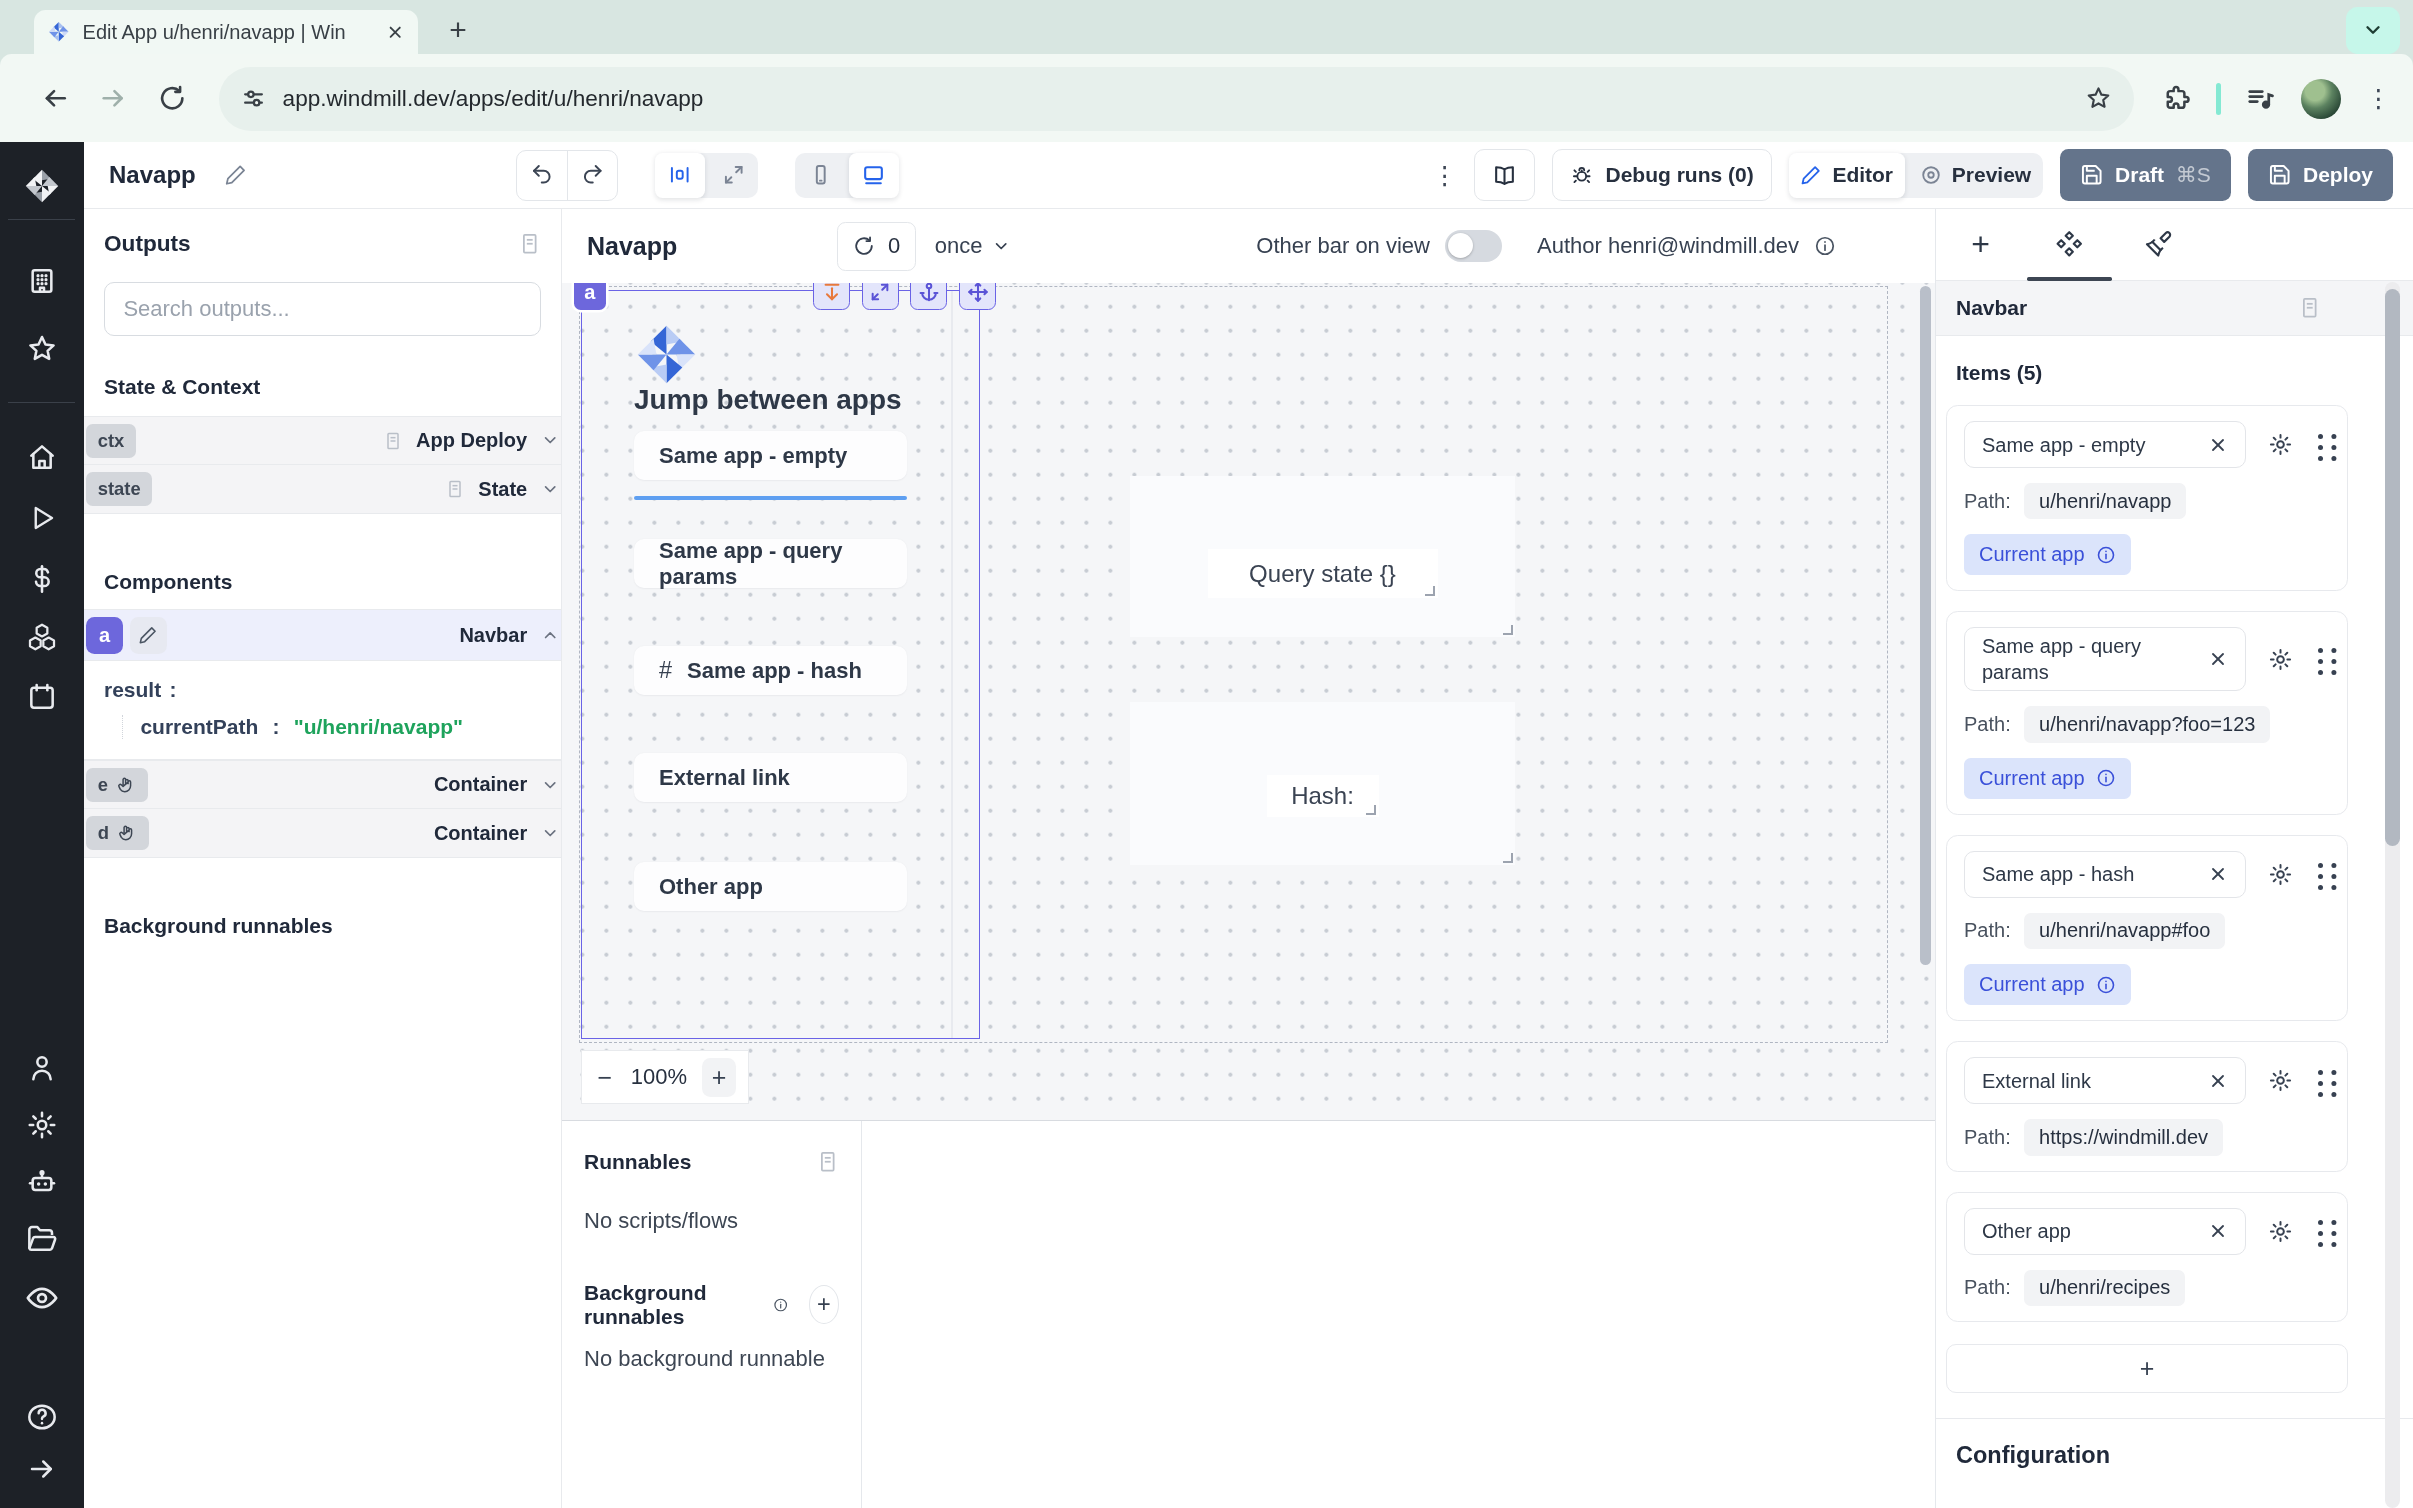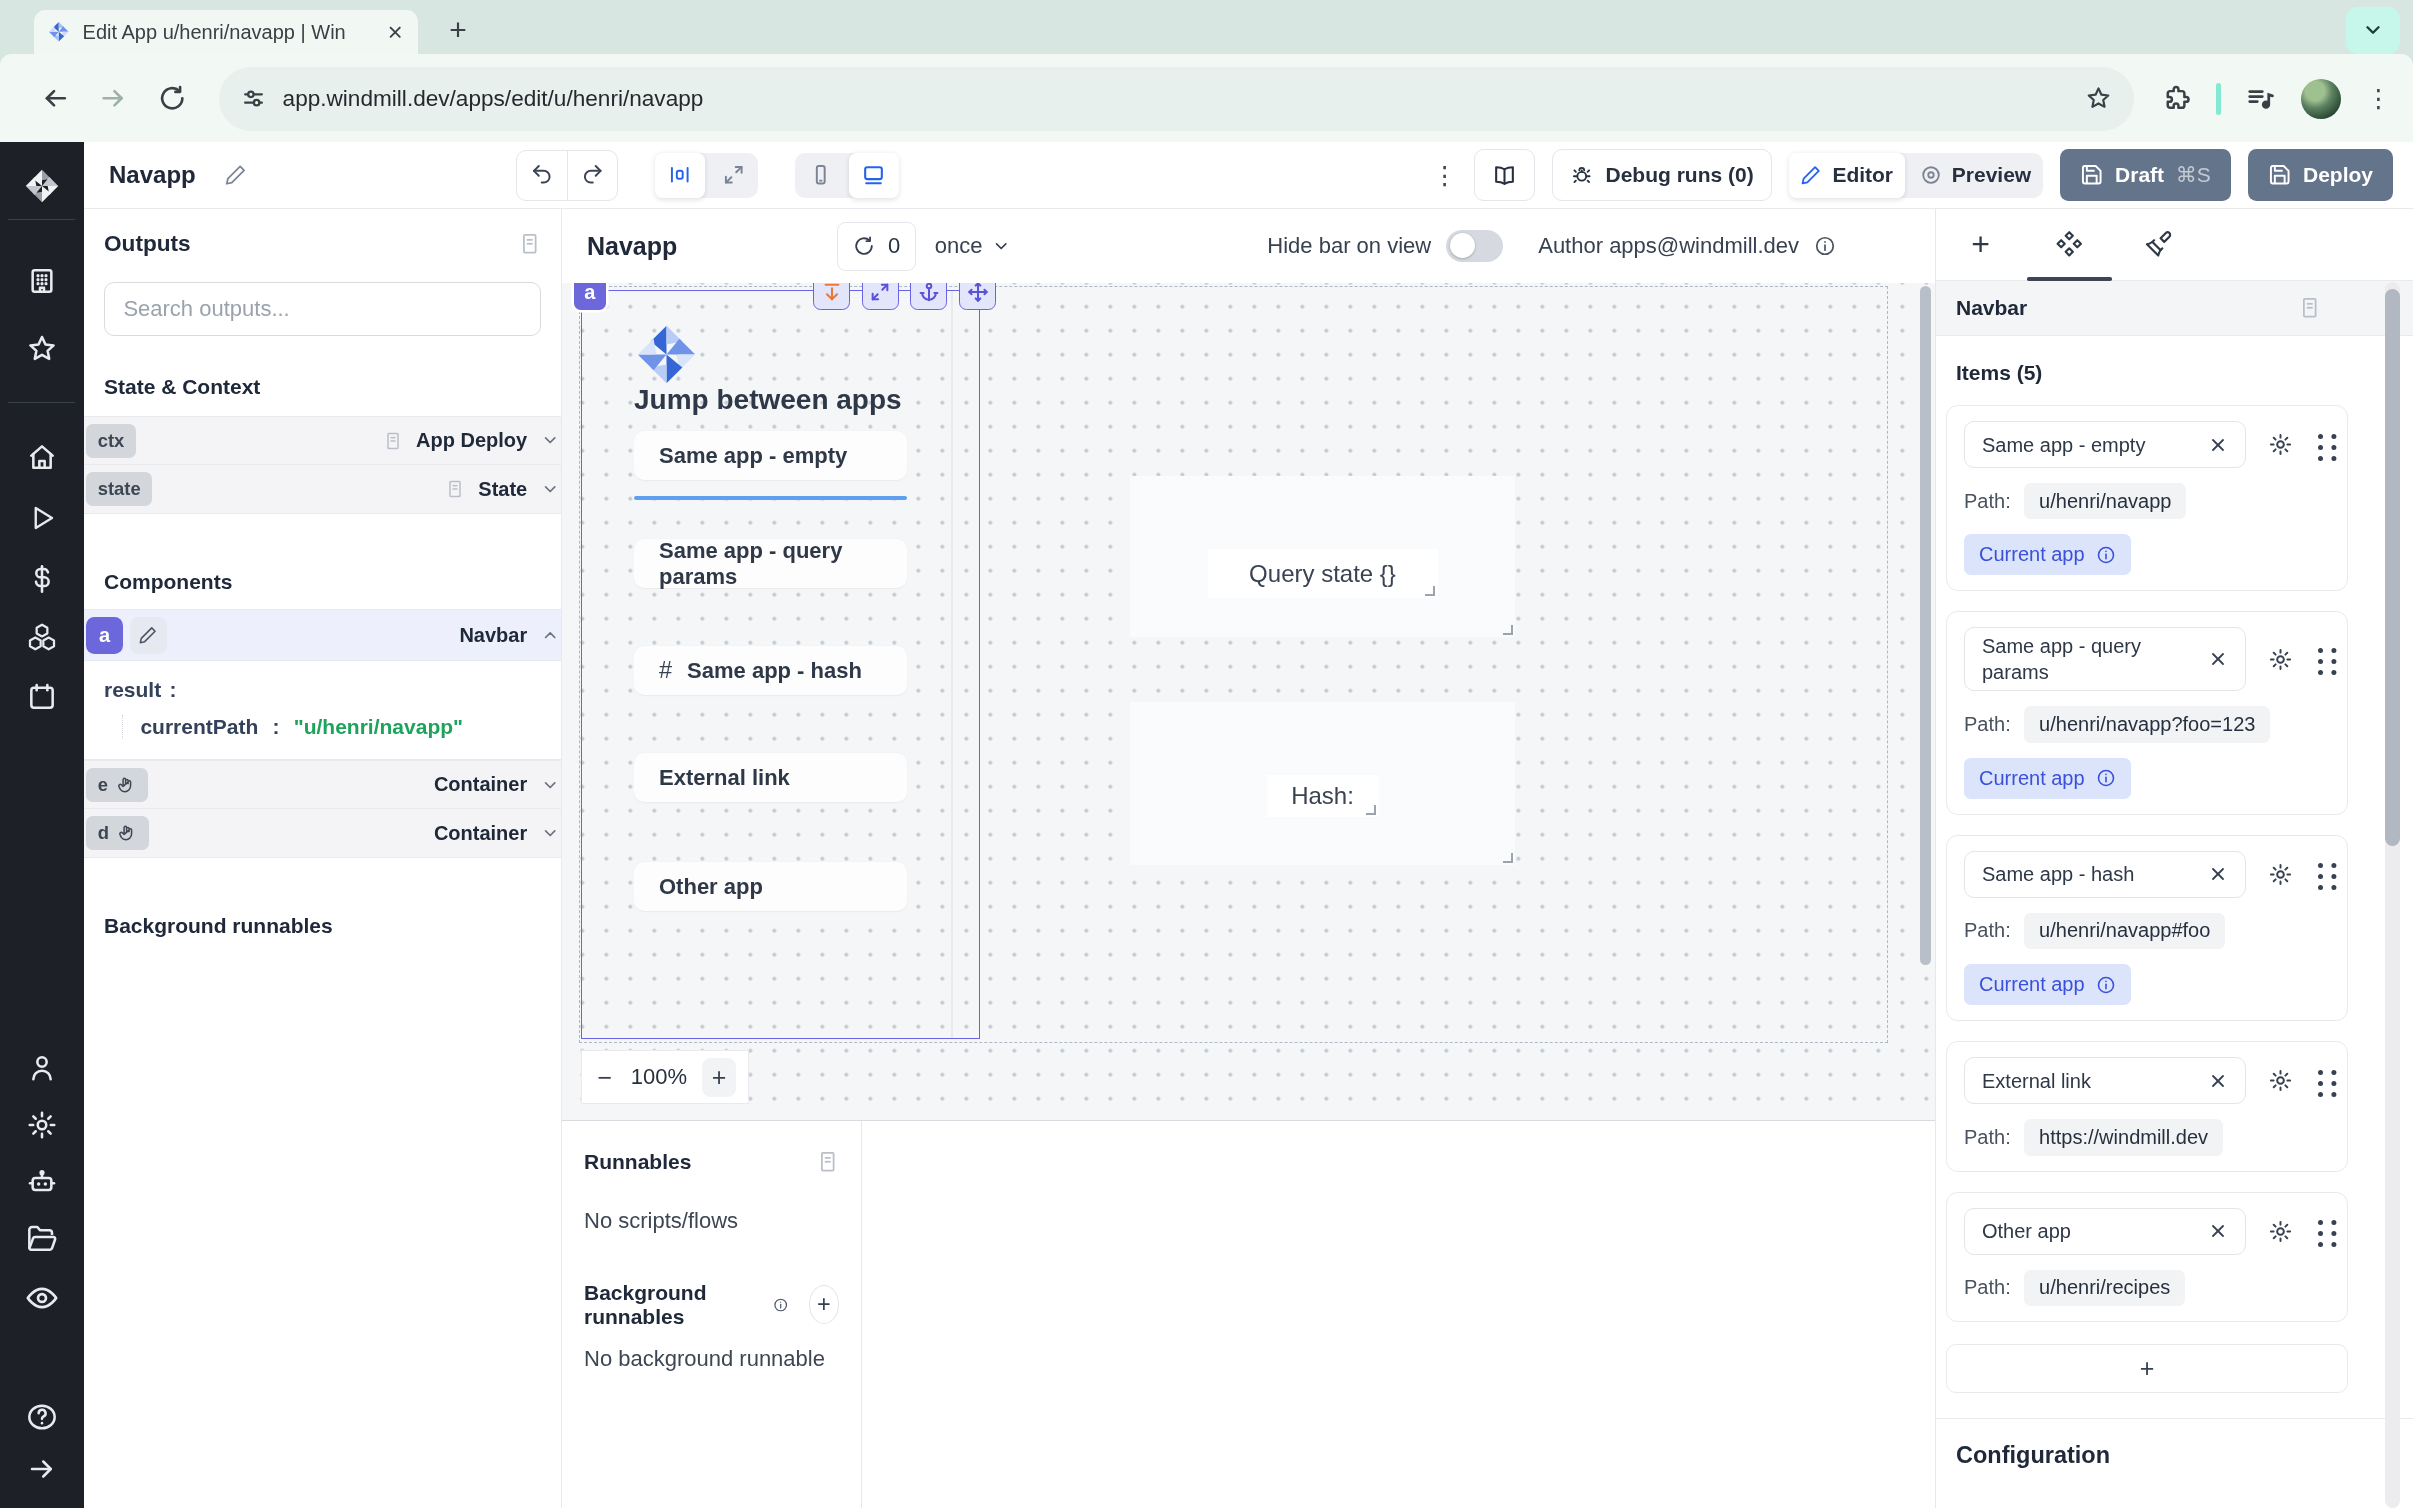--- a/index.html
+++ b/index.html
@@ -570,25 +570,25 @@
                 </svg>
               <span>0</span>
             </div>
             <div class="once">
               <span>once</span>
               <svg class="ic chev" width="18.4" height="18.4" viewBox="0 0 24 24" fill="none" stroke="#374151" stroke-width="2.2" stroke-linecap="round" stroke-linejoin="round">
                   <polyline points="6 9 12 15 18 9"></polyline>
                 </svg>
             </div>
             <div class="cv-right">
-              <span class="cv-label">Hide bar on view</span>
+              <span class="cv-label">Other bar on view</span>
               <div class="toggle">
                   <div class="knob"></div>
                 </div>
-              <span class="cv-label" style="margin-left:20px">Author apps@windmill.dev</span>
+              <span class="cv-label" style="margin-left:20px">Author henri@windmill.dev</span>
               <svg class="ic info-ic" width="22" height="22" viewBox="0 0 24 24" fill="none" stroke="currentColor" stroke-width="1.9" stroke-linecap="round">
                   <circle cx="12" cy="12" r="9"></circle>
                   <line x1="12" y1="11" x2="12" y2="16.5"></line>
                   <line x1="12" y1="7.6" x2="12" y2="7.7"></line>
                 </svg>
             </div>
           </div>
 
           <div class="canvas">
             <div class="dashed-row"></div>

